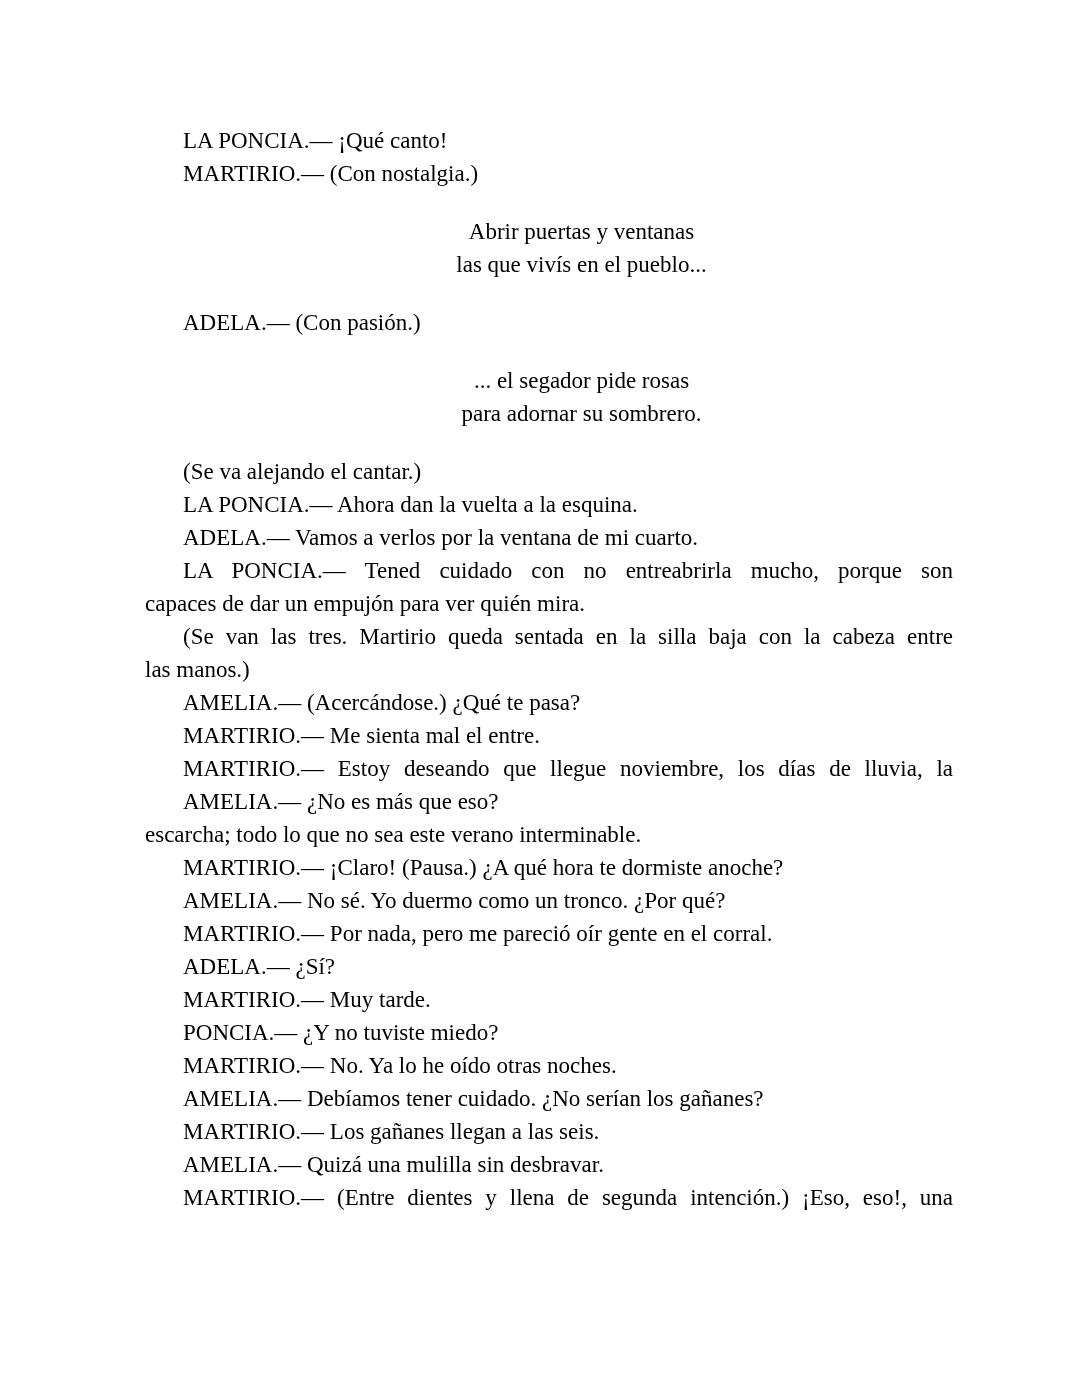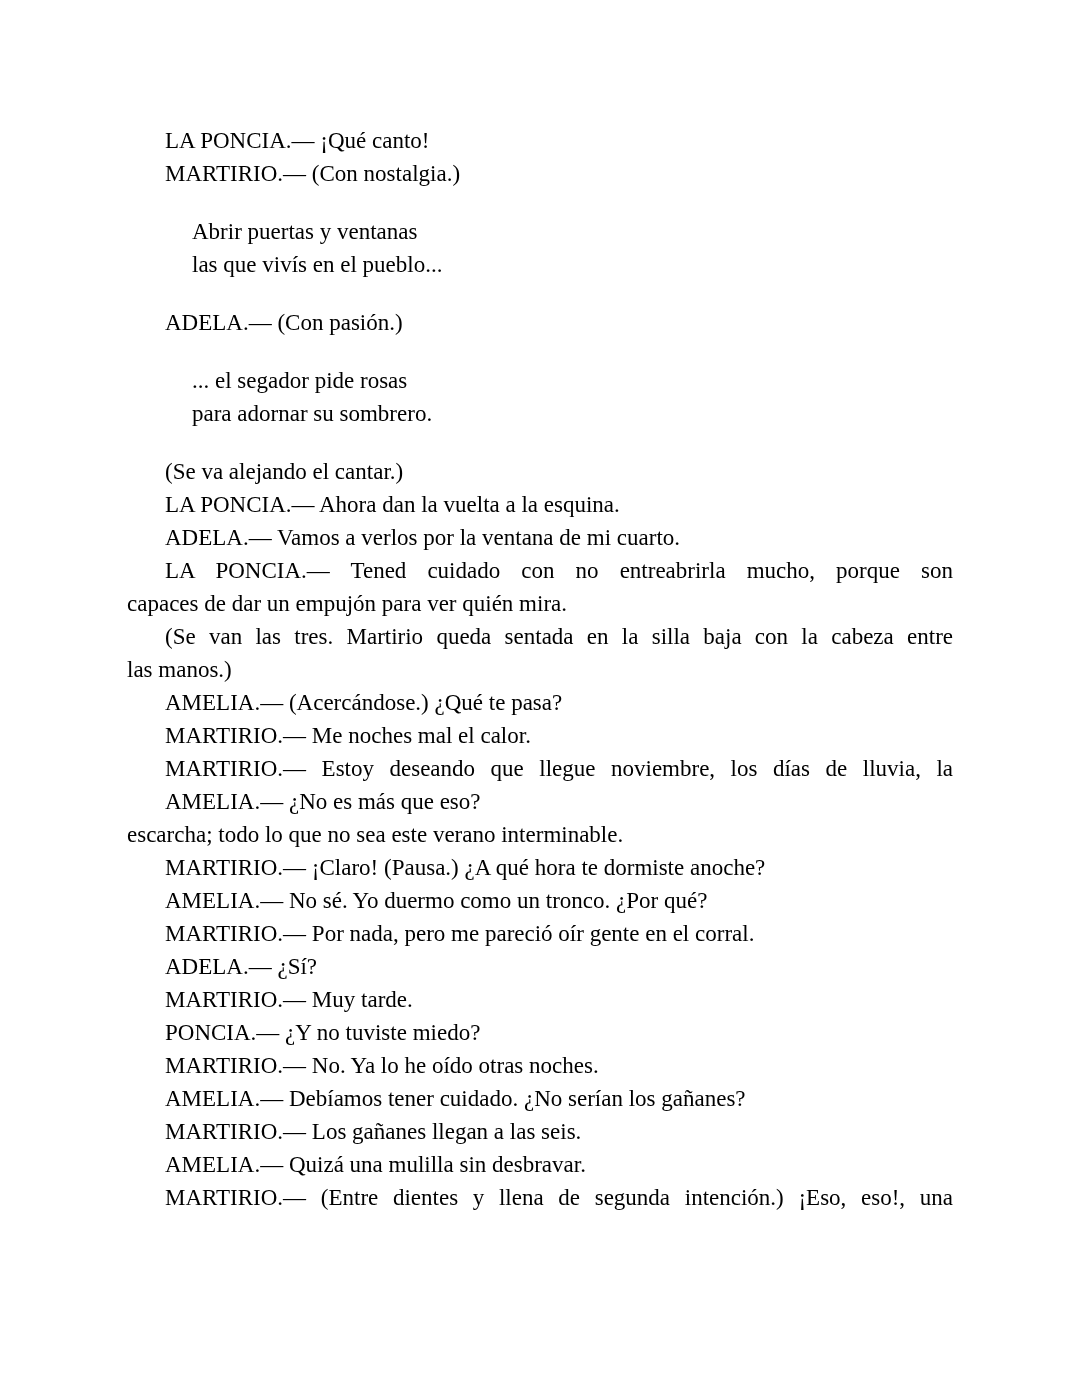--- a/index.html
+++ b/index.html
@@ -14,37 +14,37 @@
   .page {
     position: relative;
     width: 1080px;
     height: 1397px;
     overflow: hidden;
     background: #ffffff;
     color: #000000;
   }
   .text-block {
     position: absolute;
-    left: 127px;
+    left: 145px;
     right: 127px;
     top: 124px;
     font-size: 23px;
     line-height: 33px;
     letter-spacing: 0;
   }
   .line {
     text-align: left;
     white-space: normal;
   }
   .line.stretch {
     text-align: justify;
     text-align-last: justify;
   }
   .indent-para  { padding-left: 38px; }
-  .indent-verse { padding-left: 65px; }
+  .indent-verse { padding-left: 65px; text-align: center; }
   .indent-none  { padding-left: 0; }
   .spacer { height: 25px; }
   .run.italic { }
 </style>
 </head>
 <body>
 
 <div class="page" style="background: rgb(255, 255, 255); color: rgb(0, 0, 0);">
   <div class="text-block">
       <div class="line indent-para"><span class="run">LA PONCIA.— ¡Qué canto!</span></div>
@@ -59,21 +59,21 @@
       <div class="line indent-verse"><span class="run">para adornar su sombrero.</span></div>
       <div class="spacer"></div>
       <div class="line indent-para"><span class="run italic">(Se va alejando el cantar.)</span></div>
       <div class="line indent-para"><span class="run">LA PONCIA.— Ahora dan la vuelta a la esquina.</span></div>
       <div class="line indent-para"><span class="run">ADELA.— Vamos a verlos por la ventana de mi cuarto.</span></div>
       <div class="line indent-para stretch"><span class="run">LA PONCIA.— Tened cuidado con no entreabrirla mucho, porque son</span></div>
       <div class="line indent-none"><span class="run">capaces de dar un empujón para ver quién mira.</span></div>
       <div class="line indent-para stretch"><span class="run italic">(Se van las tres. Martirio queda sentada en la silla baja con la cabeza entre</span></div>
       <div class="line indent-none"><span class="run italic">las manos.)</span></div>
       <div class="line indent-para"><span class="run">AMELIA.— </span><span class="run italic">(Acercándose.)</span><span class="run"> ¿Qué te pasa?</span></div>
-      <div class="line indent-para"><span class="run">MARTIRIO.— Me noches mal el calor.</span></div>
+      <div class="line indent-para"><span class="run">MARTIRIO.— Me sienta mal el entre.</span></div>
       <div class="line indent-para stretch"><span class="run">MARTIRIO.— Estoy deseando que llegue noviembre, los días de lluvia, la</span></div>
       <div class="line indent-para"><span class="run">AMELIA.— ¿No es más que eso?</span></div>
       <div class="line indent-none"><span class="run">escarcha; todo lo que no sea este verano interminable.</span></div>
       <div class="line indent-para"><span class="run">MARTIRIO.— ¡Claro! </span><span class="run italic">(Pausa.)</span><span class="run"> ¿A qué hora te dormiste anoche?</span></div>
       <div class="line indent-para"><span class="run">AMELIA.— No sé. Yo duermo como un tronco. ¿Por qué?</span></div>
       <div class="line indent-para"><span class="run">MARTIRIO.— Por nada, pero me pareció oír gente en el corral.</span></div>
       <div class="line indent-para"><span class="run">ADELA.— ¿Sí?</span></div>
       <div class="line indent-para"><span class="run">MARTIRIO.— Muy tarde.</span></div>
       <div class="line indent-para"><span class="run">PONCIA.— ¿Y no tuviste miedo?</span></div>
       <div class="line indent-para"><span class="run">MARTIRIO.— No. Ya lo he oído otras noches.</span></div>

